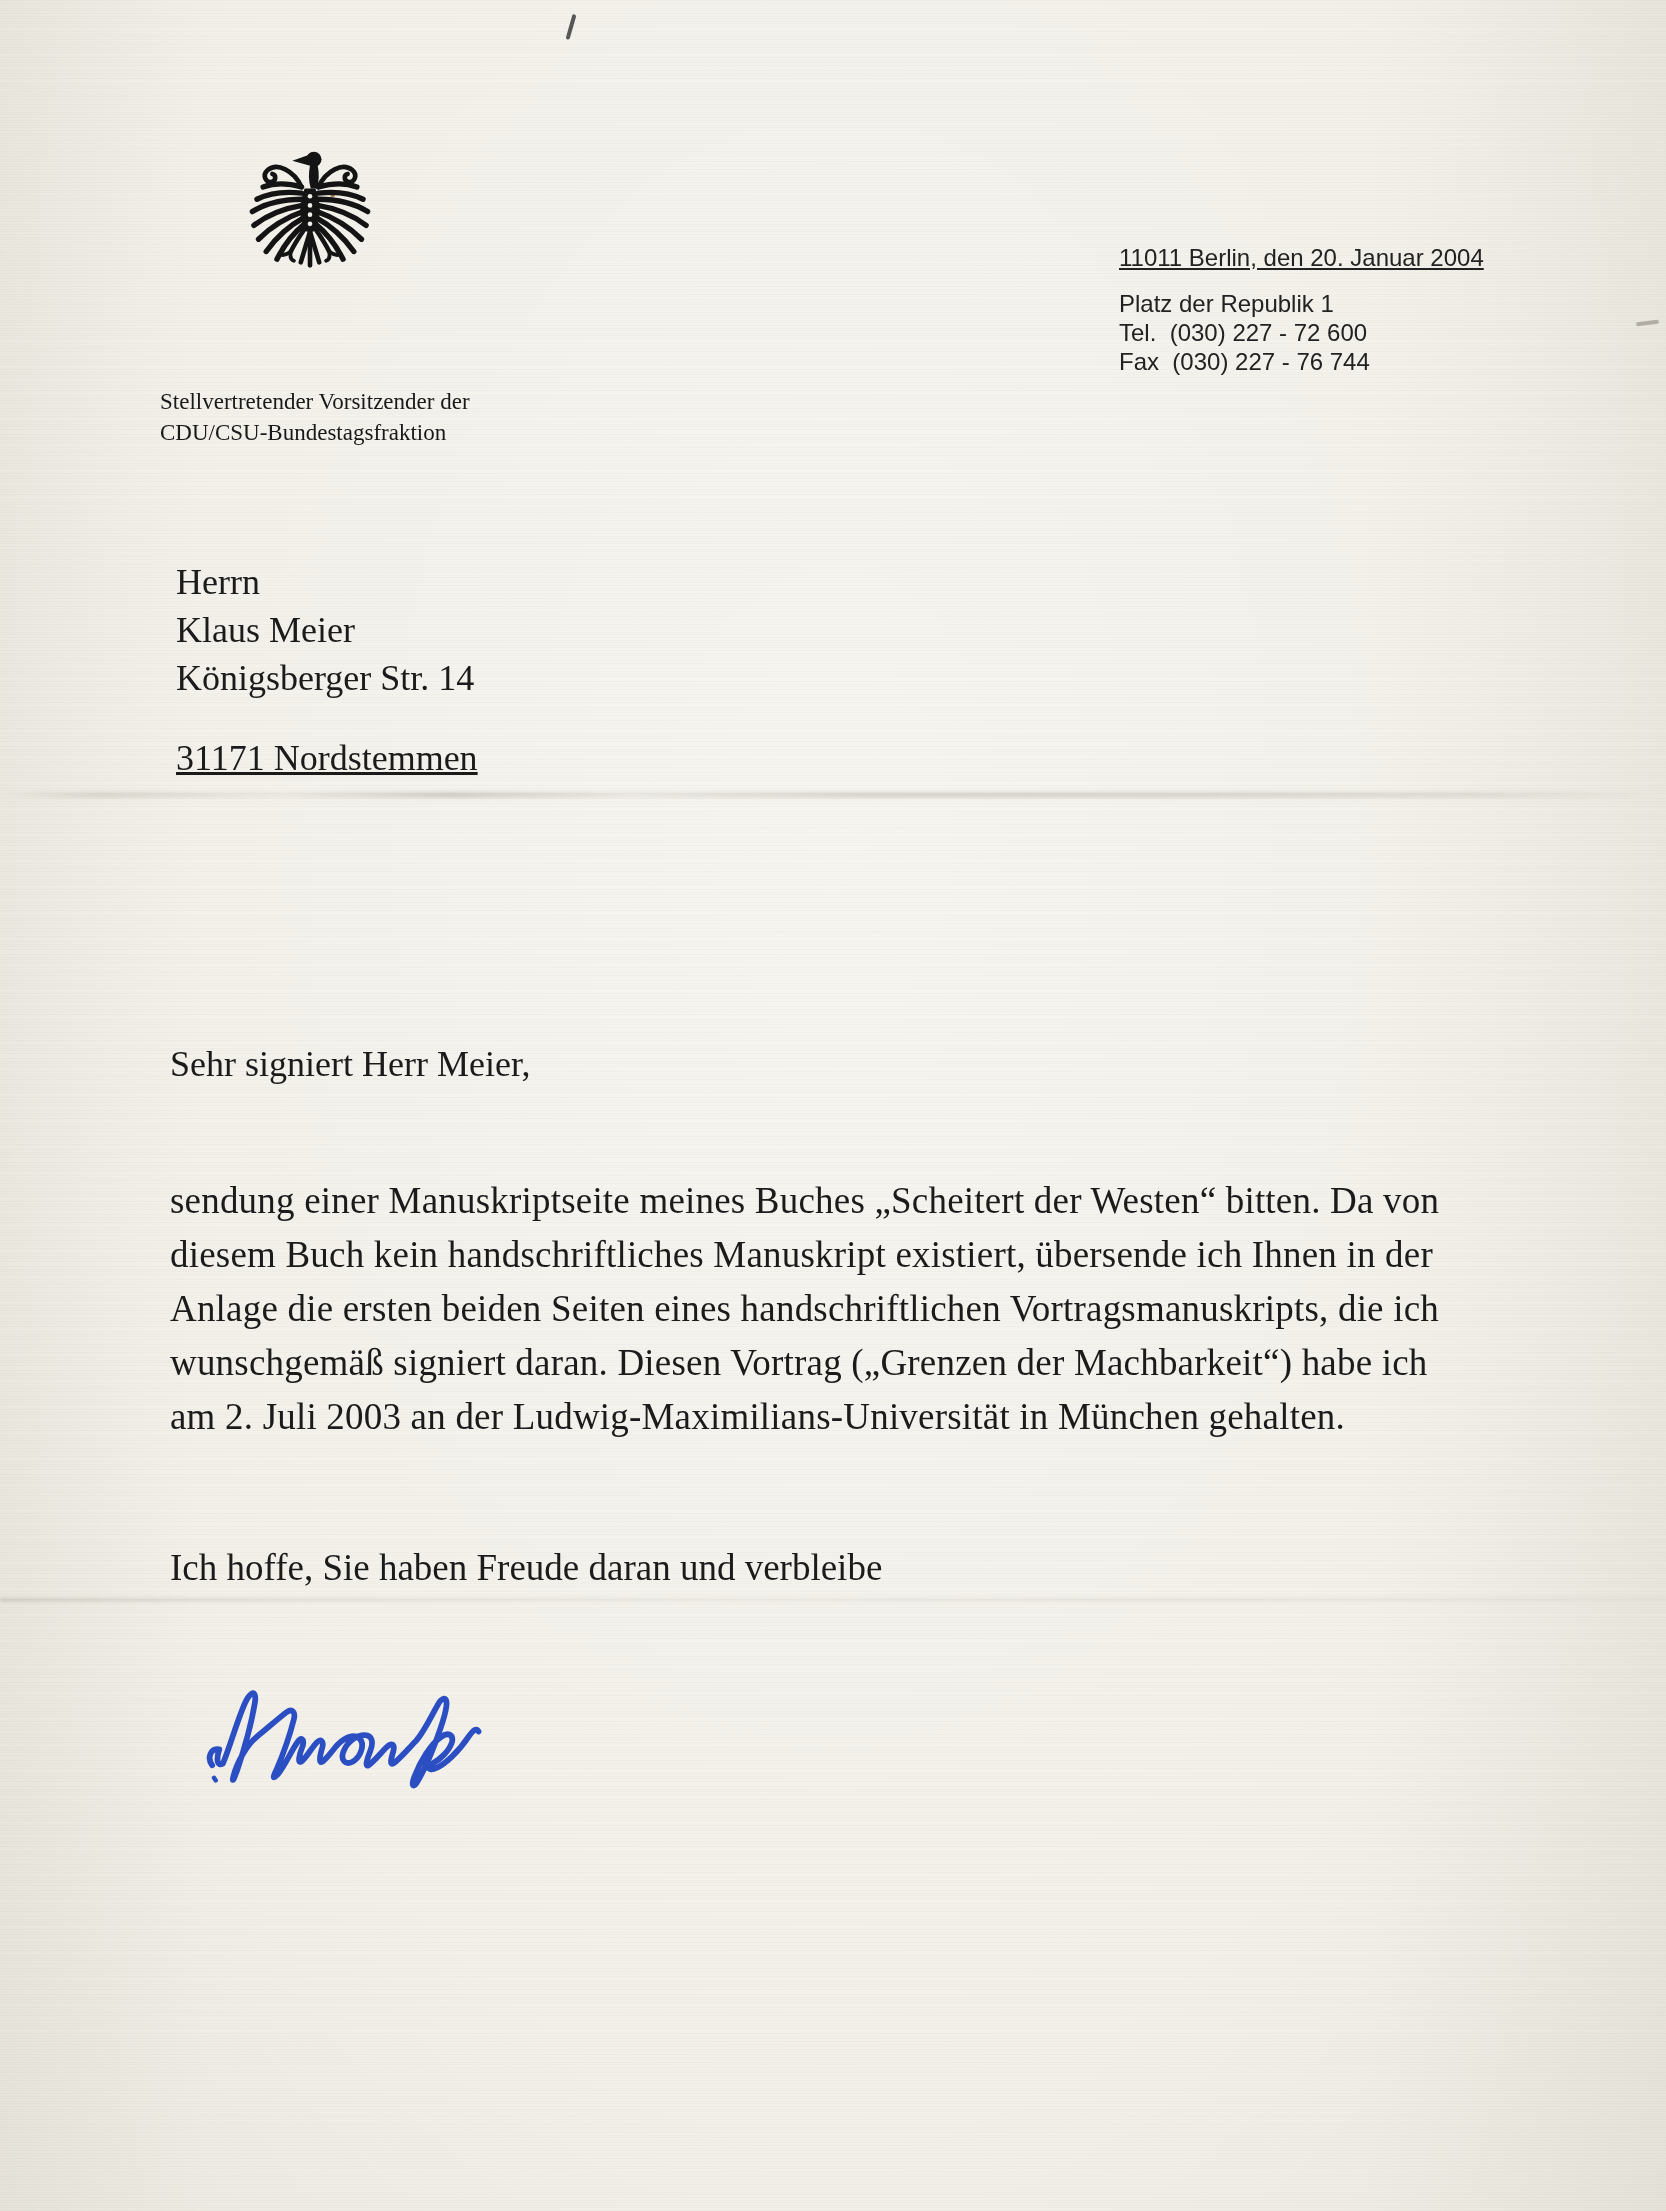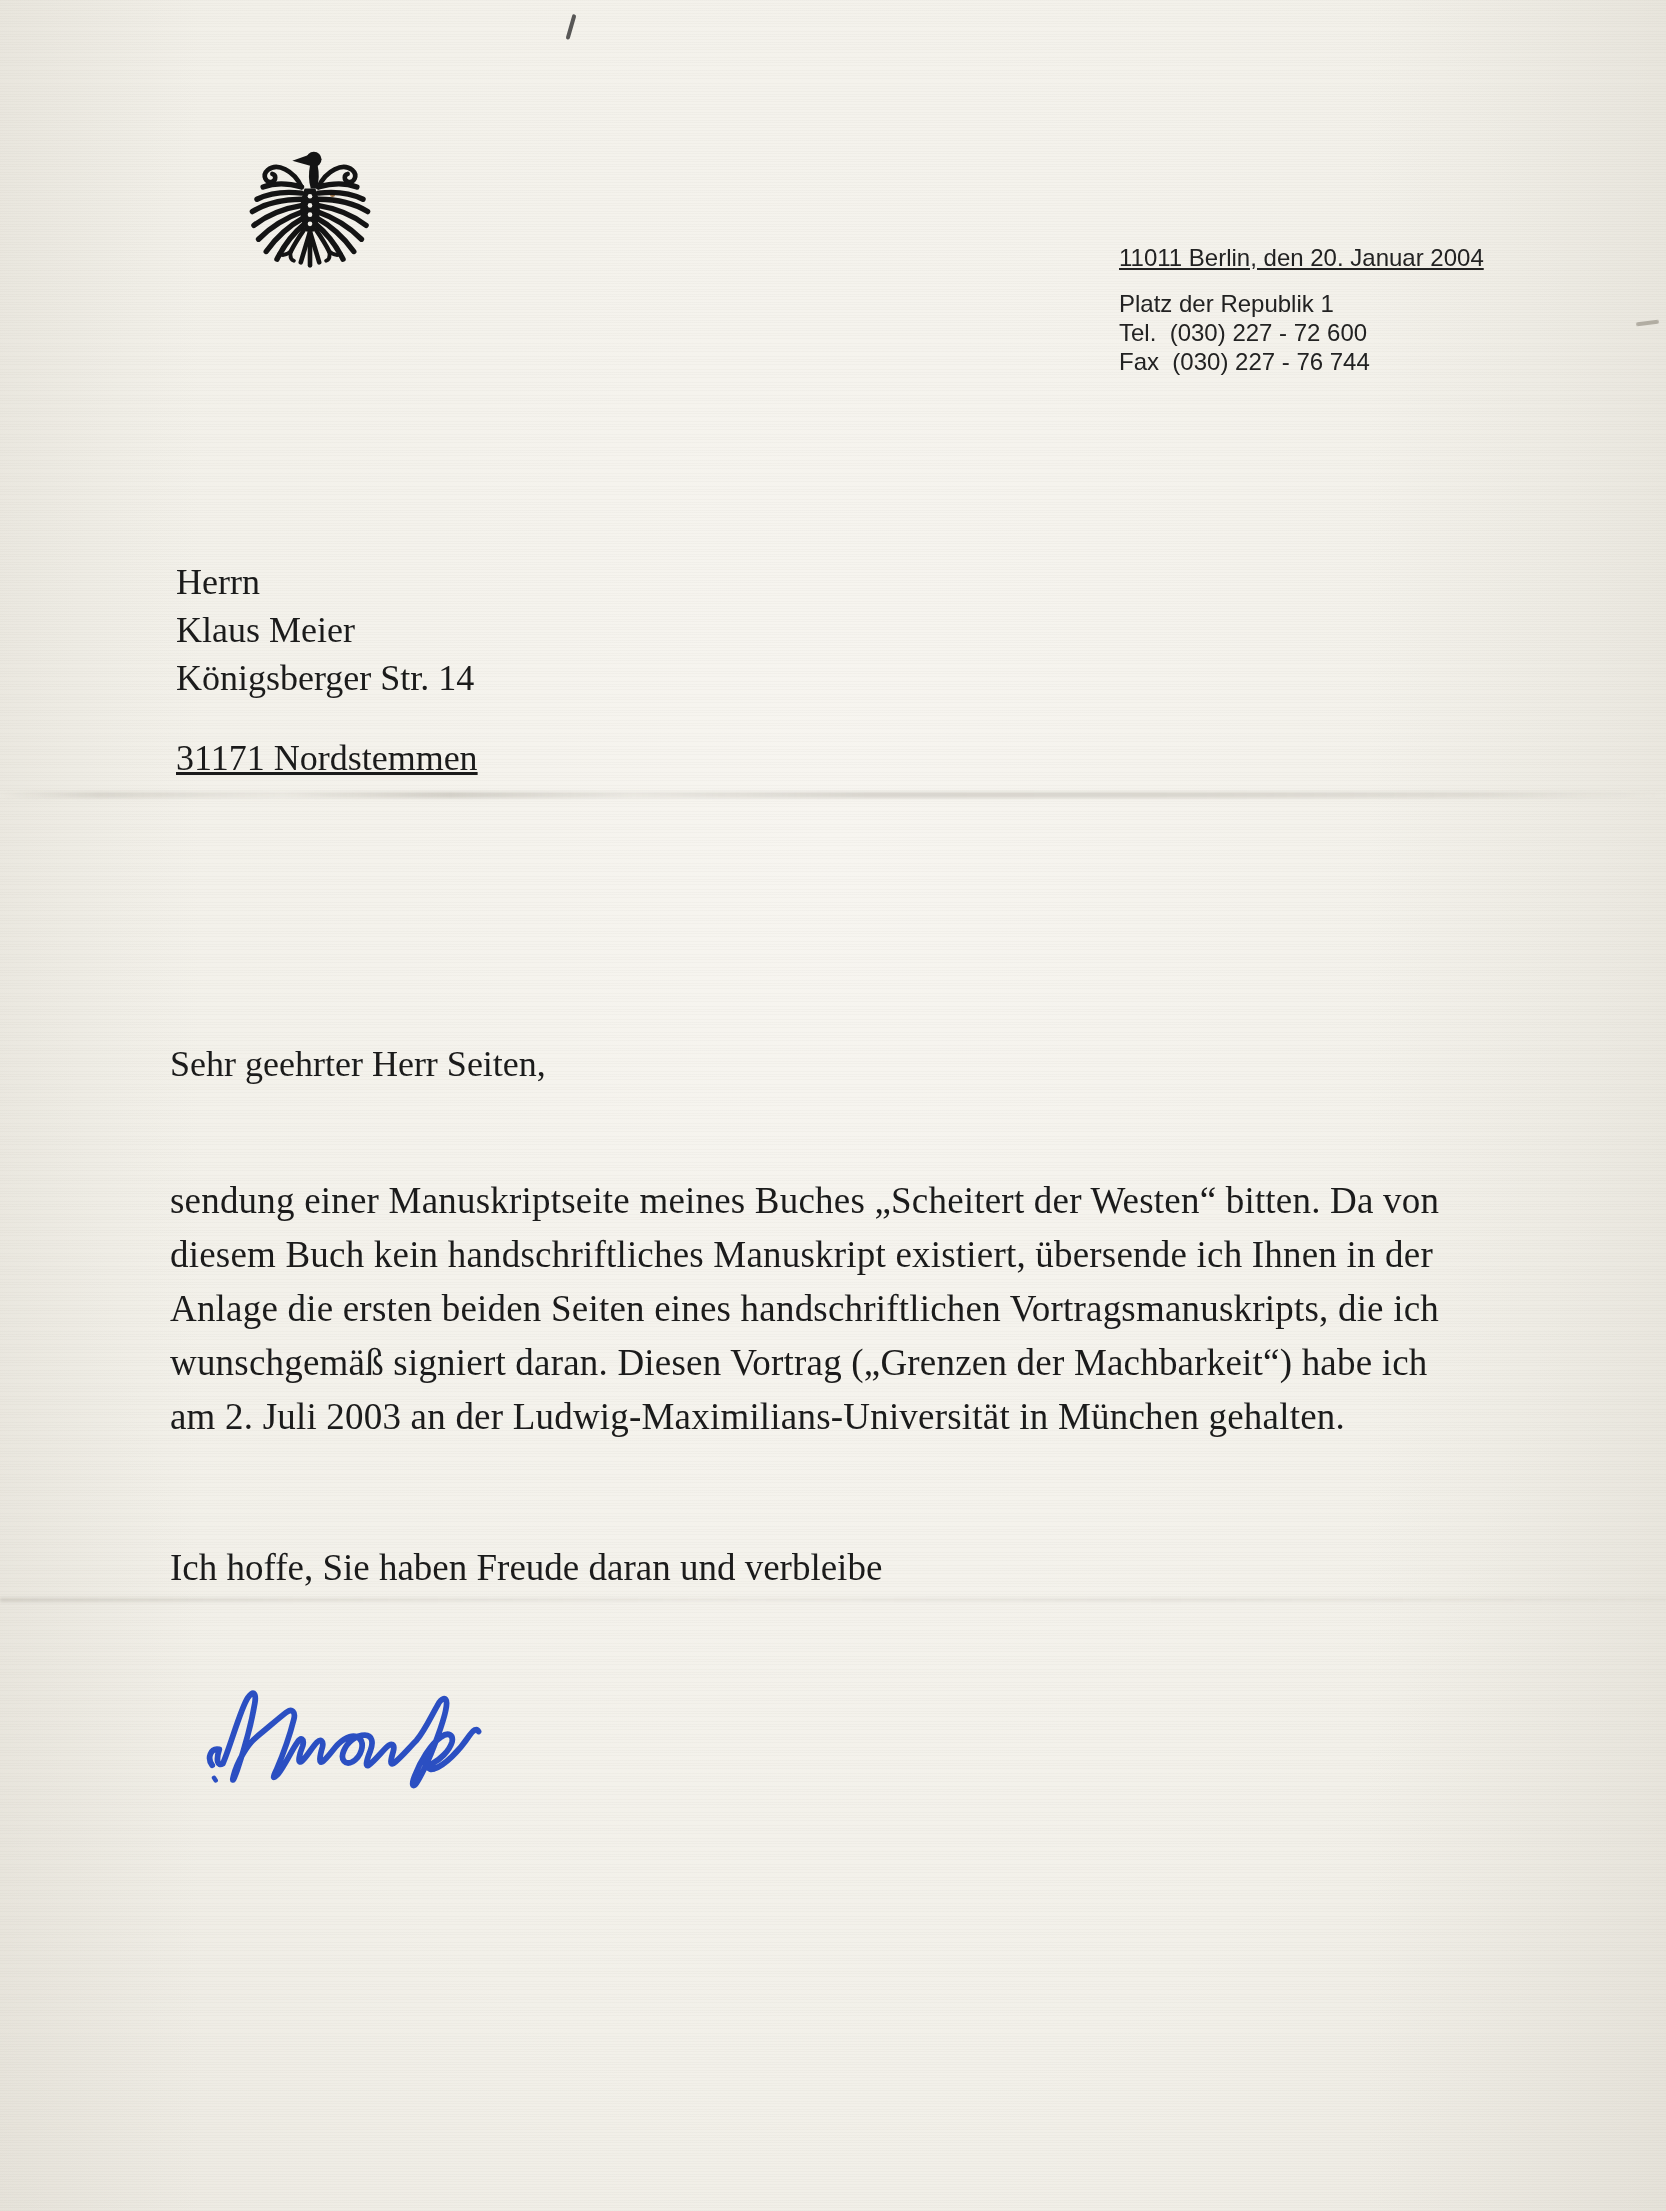--- a/index.html
+++ b/index.html
@@ -103,36 +103,40 @@
 
       <path d="M87,118 Q76,134 70,146" stroke-width="6"></path>
       <path d="M103,118 Q114,134 120,146" stroke-width="6"></path>
       <path d="M70,146 q-9,7 -15,3" stroke-width="5"></path>
       <path d="M70,146 q-2,10 4,12" stroke-width="5"></path>
       <path d="M120,146 q9,7 15,3" stroke-width="5"></path>
       <path d="M120,146 q2,10 -4,12" stroke-width="5"></path>
     </svg>
   </div>
 
+  <div class="abs serif sender-role">
+    <div>Stellvertretender Vorsitzender der</div>
+    <div>CDU/CSU-Bundestagsfraktion</div>
+  </div>
 
   <div class="abs sans dateline">
     <div class="line first">11011 Berlin, den 20. Januar 2004</div>
     <div class="line">Platz der Republik 1</div>
     <div class="line">Tel.  (030) 227 - 72 600</div>
     <div class="line">Fax  (030) 227 - 76 744</div>
   </div>
 
   <div class="abs serif recipient">
     <div>Herrn</div>
     <div>Klaus Meier</div>
     <div>Königsberger Str. 14</div>
     <div class="gap">31171 Nordstemmen</div>
   </div>
 
-  <div class="abs serif salutation">Sehr geehrter Herr Seiten,</div>
+  <div class="abs serif salutation">Sehr signiert Herr Meier,</div>
 
   <div class="abs serif bodytext">
     <div class="line">sendung einer Manuskriptseite meines Buches „Scheitert der Westen“ bitten. Da von</div>
     <div class="line">diesem Buch kein handschriftliches Manuskript existiert, übersende ich Ihnen in der</div>
     <div class="line">Anlage die ersten beiden Seiten eines handschriftlichen Vortragsmanuskripts, die ich</div>
     <div class="line">wunschgemäß signiert daran. Diesen Vortrag („Grenzen der Machbarkeit“) habe ich</div>
     <div class="line">am 2. Juli 2003 an der Ludwig-Maximilians-Universität in München gehalten.</div>
   </div>
 
   <div class="abs serif para2">Ich hoffe, Sie haben Freude daran und verbleibe</div>

